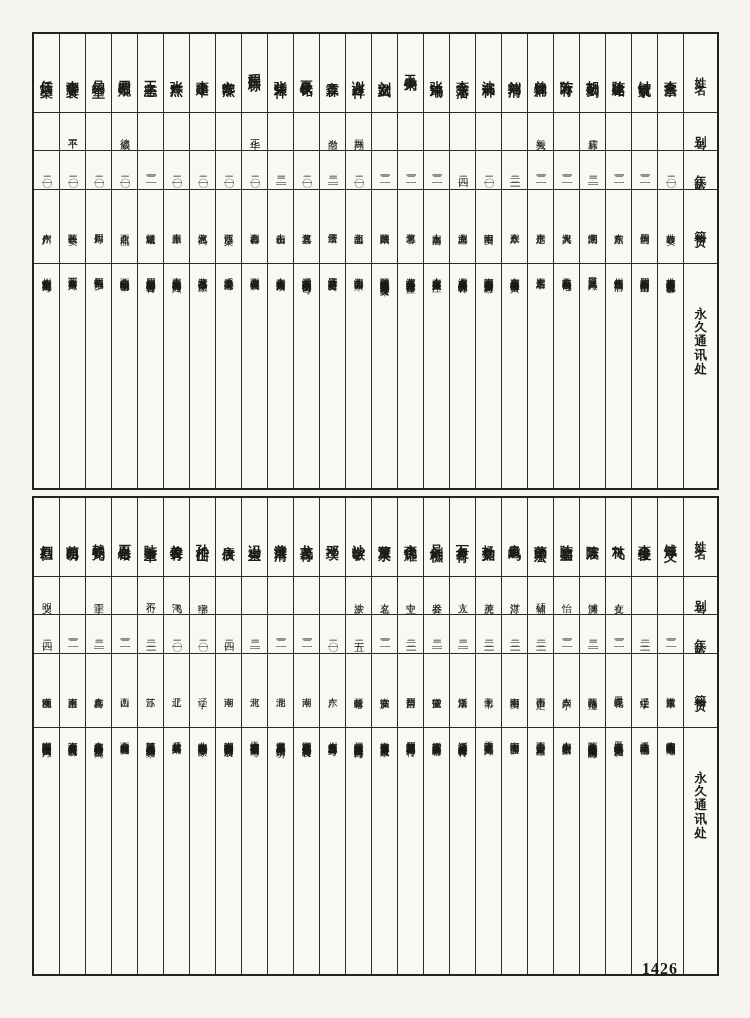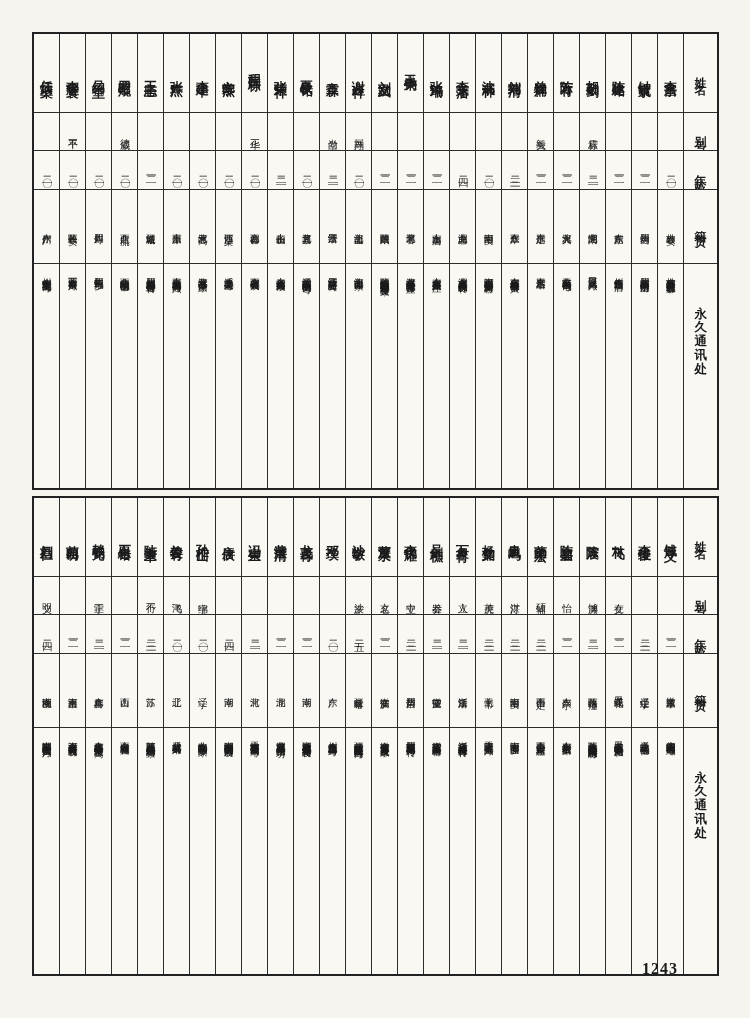--- a/index.html
+++ b/index.html
@@ -942,14 +942,14 @@
           <span class="vtext ag">二四</span>
         </div>
         <div class="cell cell-origin">
           <span class="vtext og">湖南桃源</span>
         </div>
         <div class="cell cell-address">
           <span class="vtext adr">湖南耒阳南外街松茂堂一四八号</span>
         </div>
       </div>
     </div>
-  <div class="page-number">1243</div>
+  <div class="page-number">1426</div>
 </div>
 
 </body></html>

